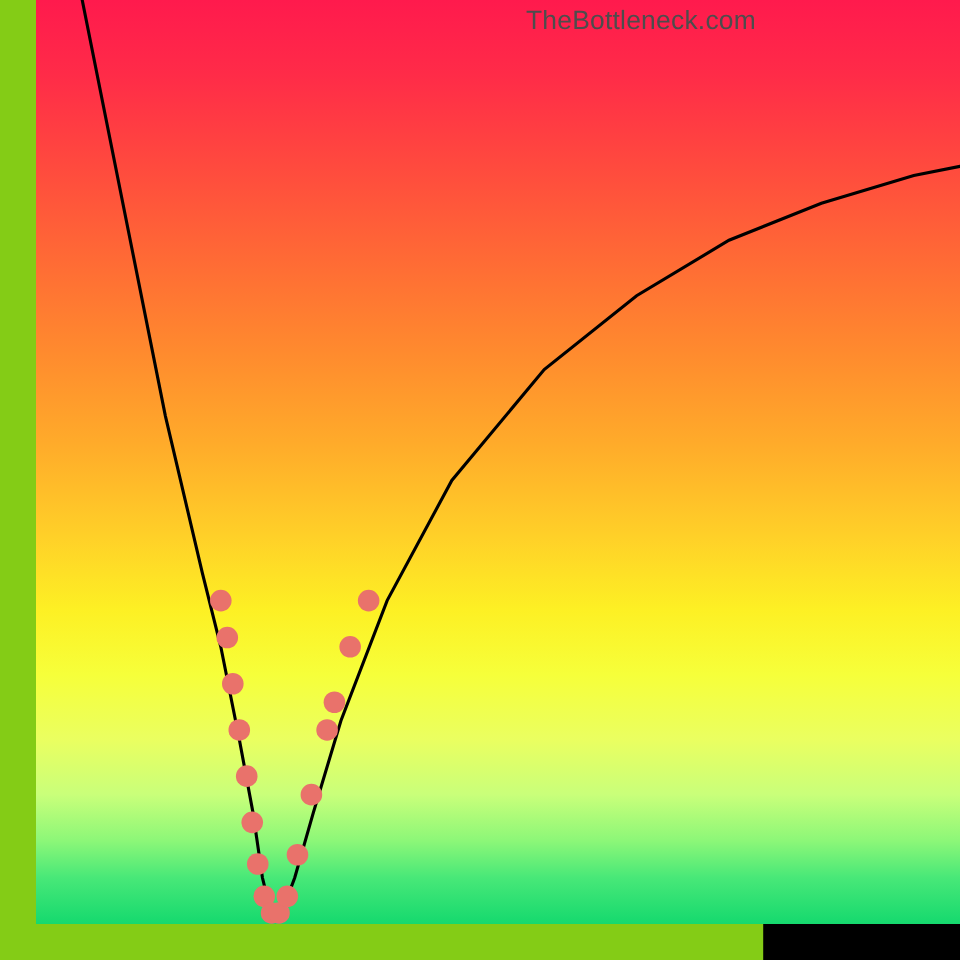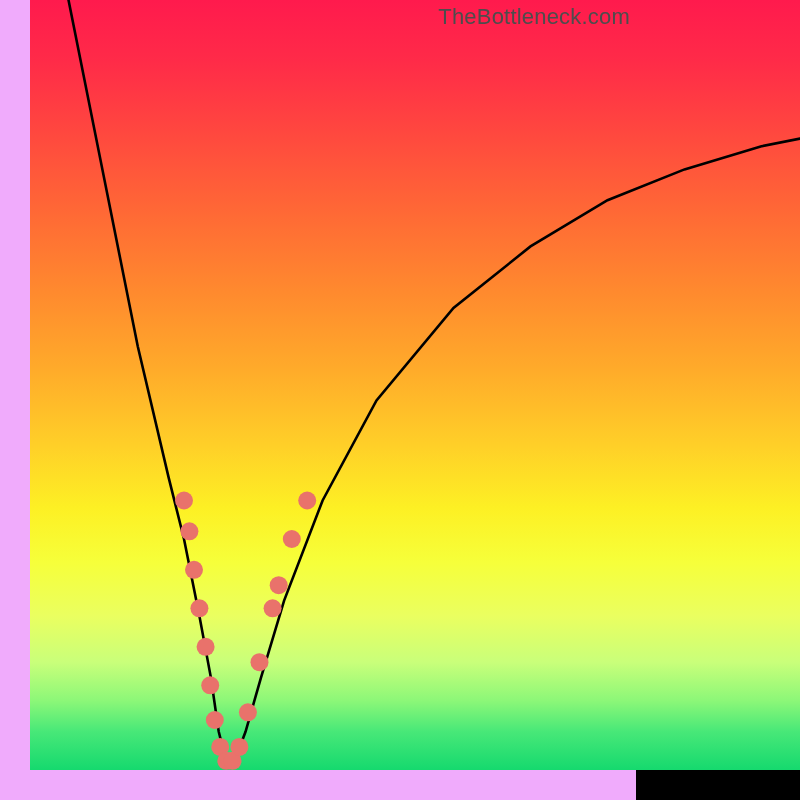--- a/index.html
+++ b/index.html
@@ -8,21 +8,21 @@
     width: 800px;
     height: 800px;
     overflow: hidden;
     background: #000;
     font-family: Arial, Helvetica, sans-serif;
   }
   .frame {
     position: relative;
     width: 636px;
     height: 800px;
-    background: #f0abfc;
+    background: #84cc16;
   }
   .plot {
     position: absolute;
     left: 30px;
     top: 0;
     width: 770px;
     height: 770px;
     
     background: linear-gradient(to bottom,
       #ff1a4d 0%,

